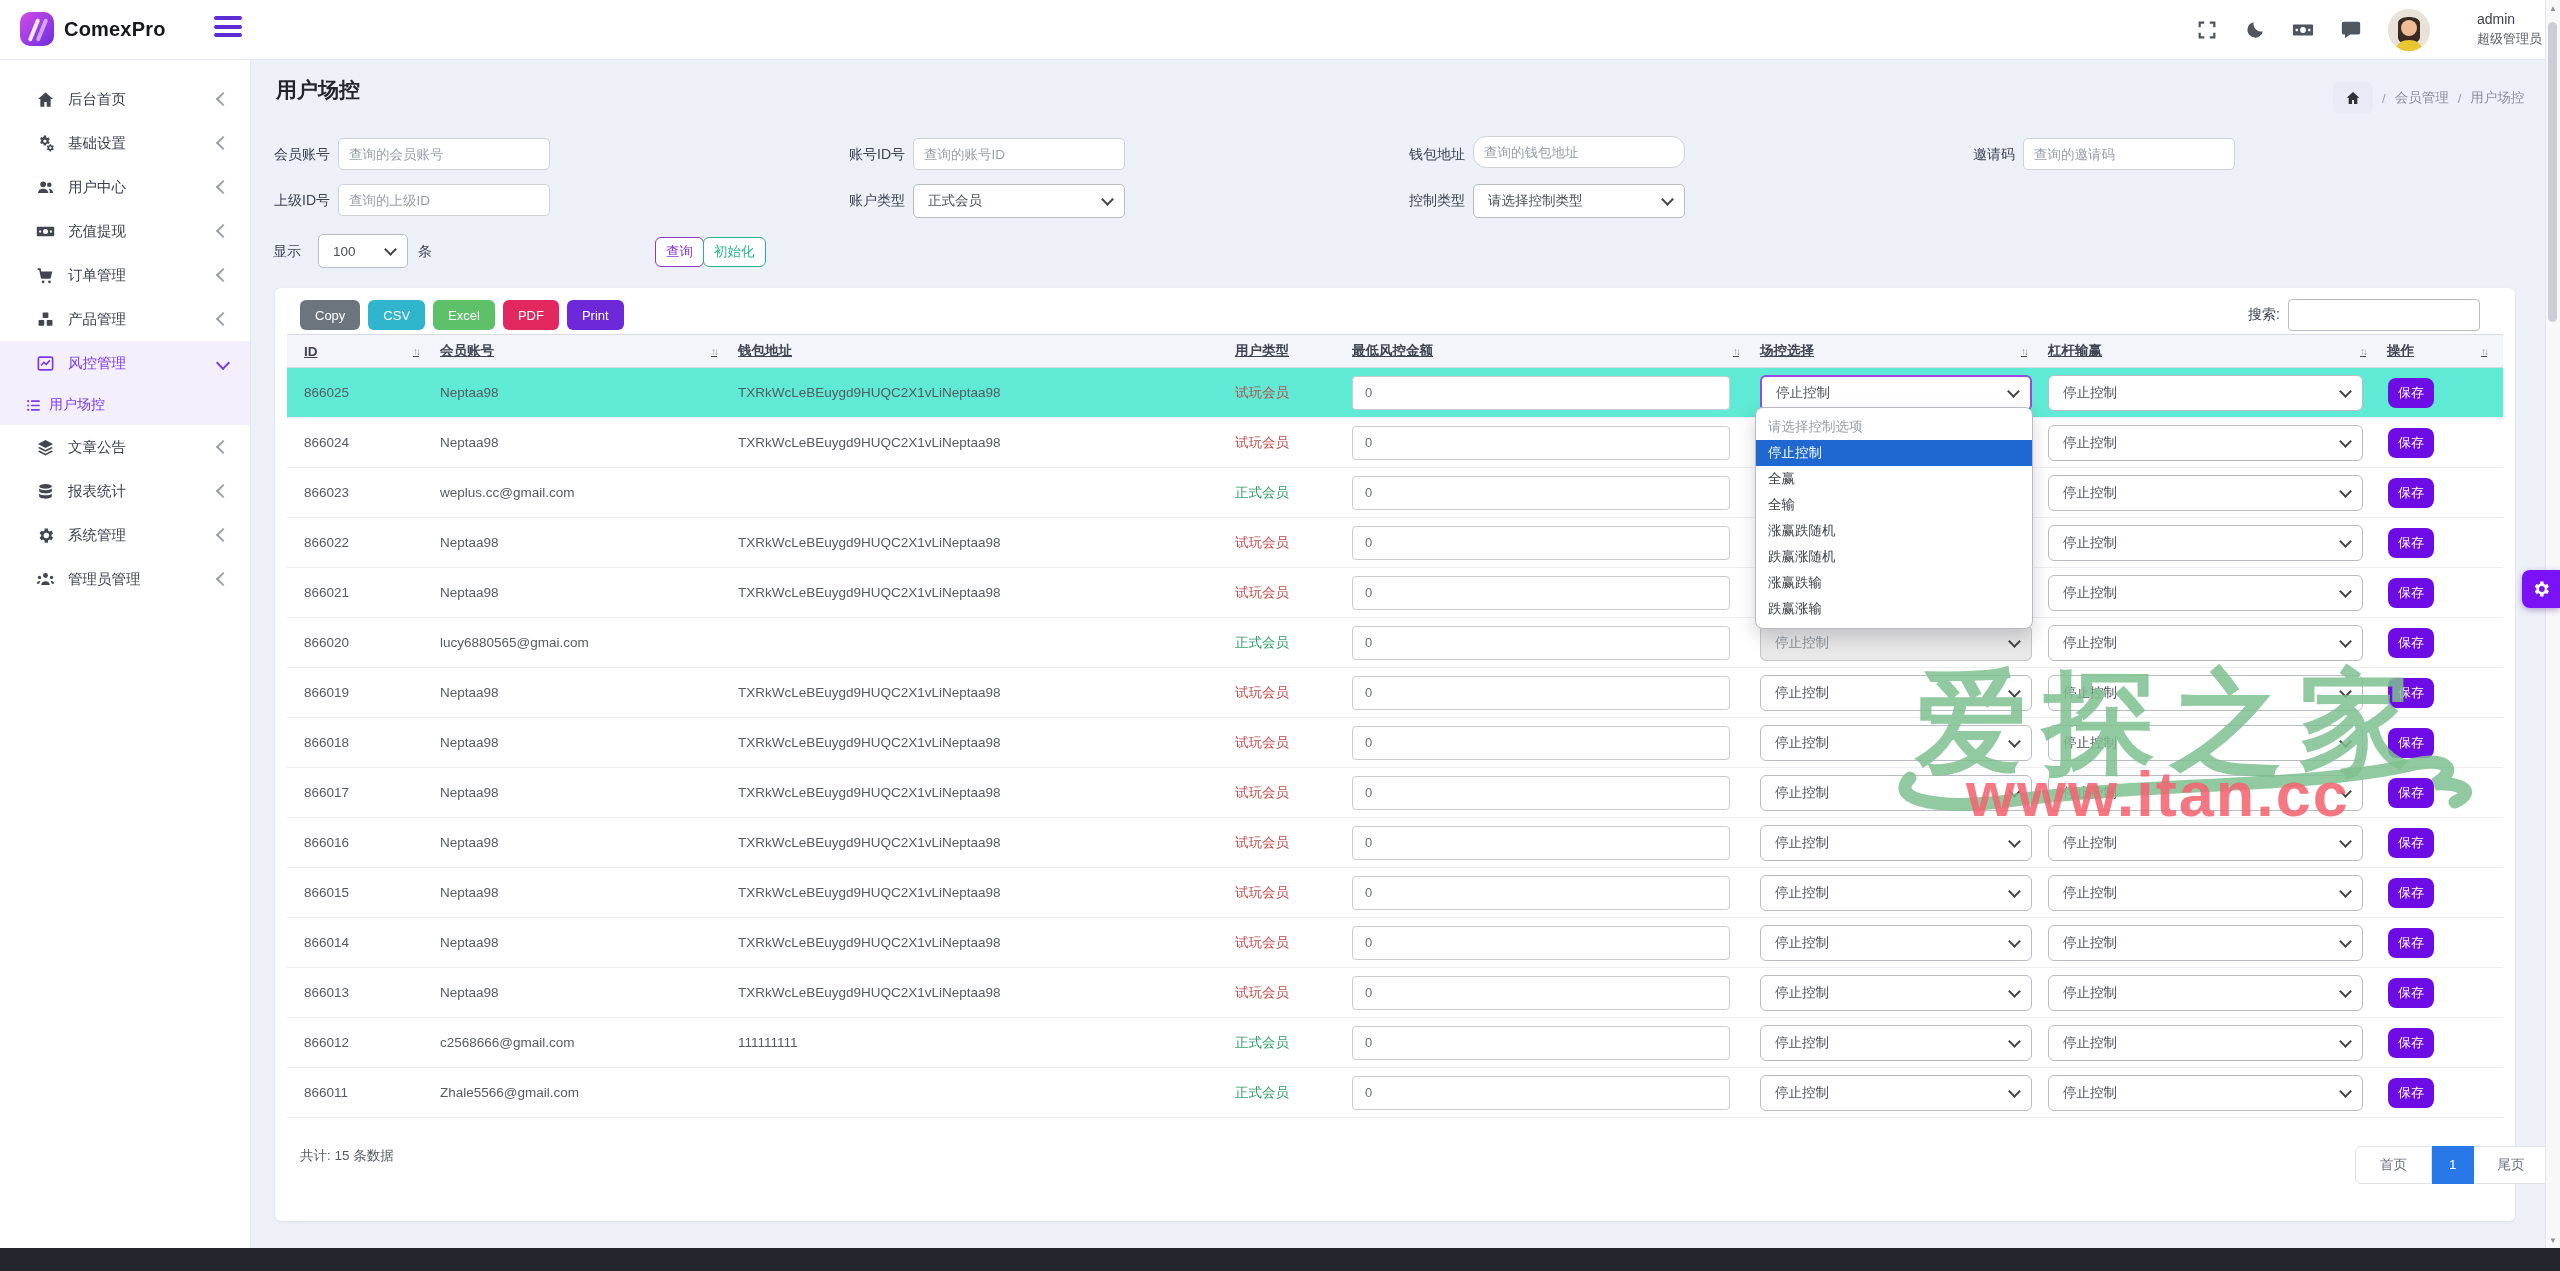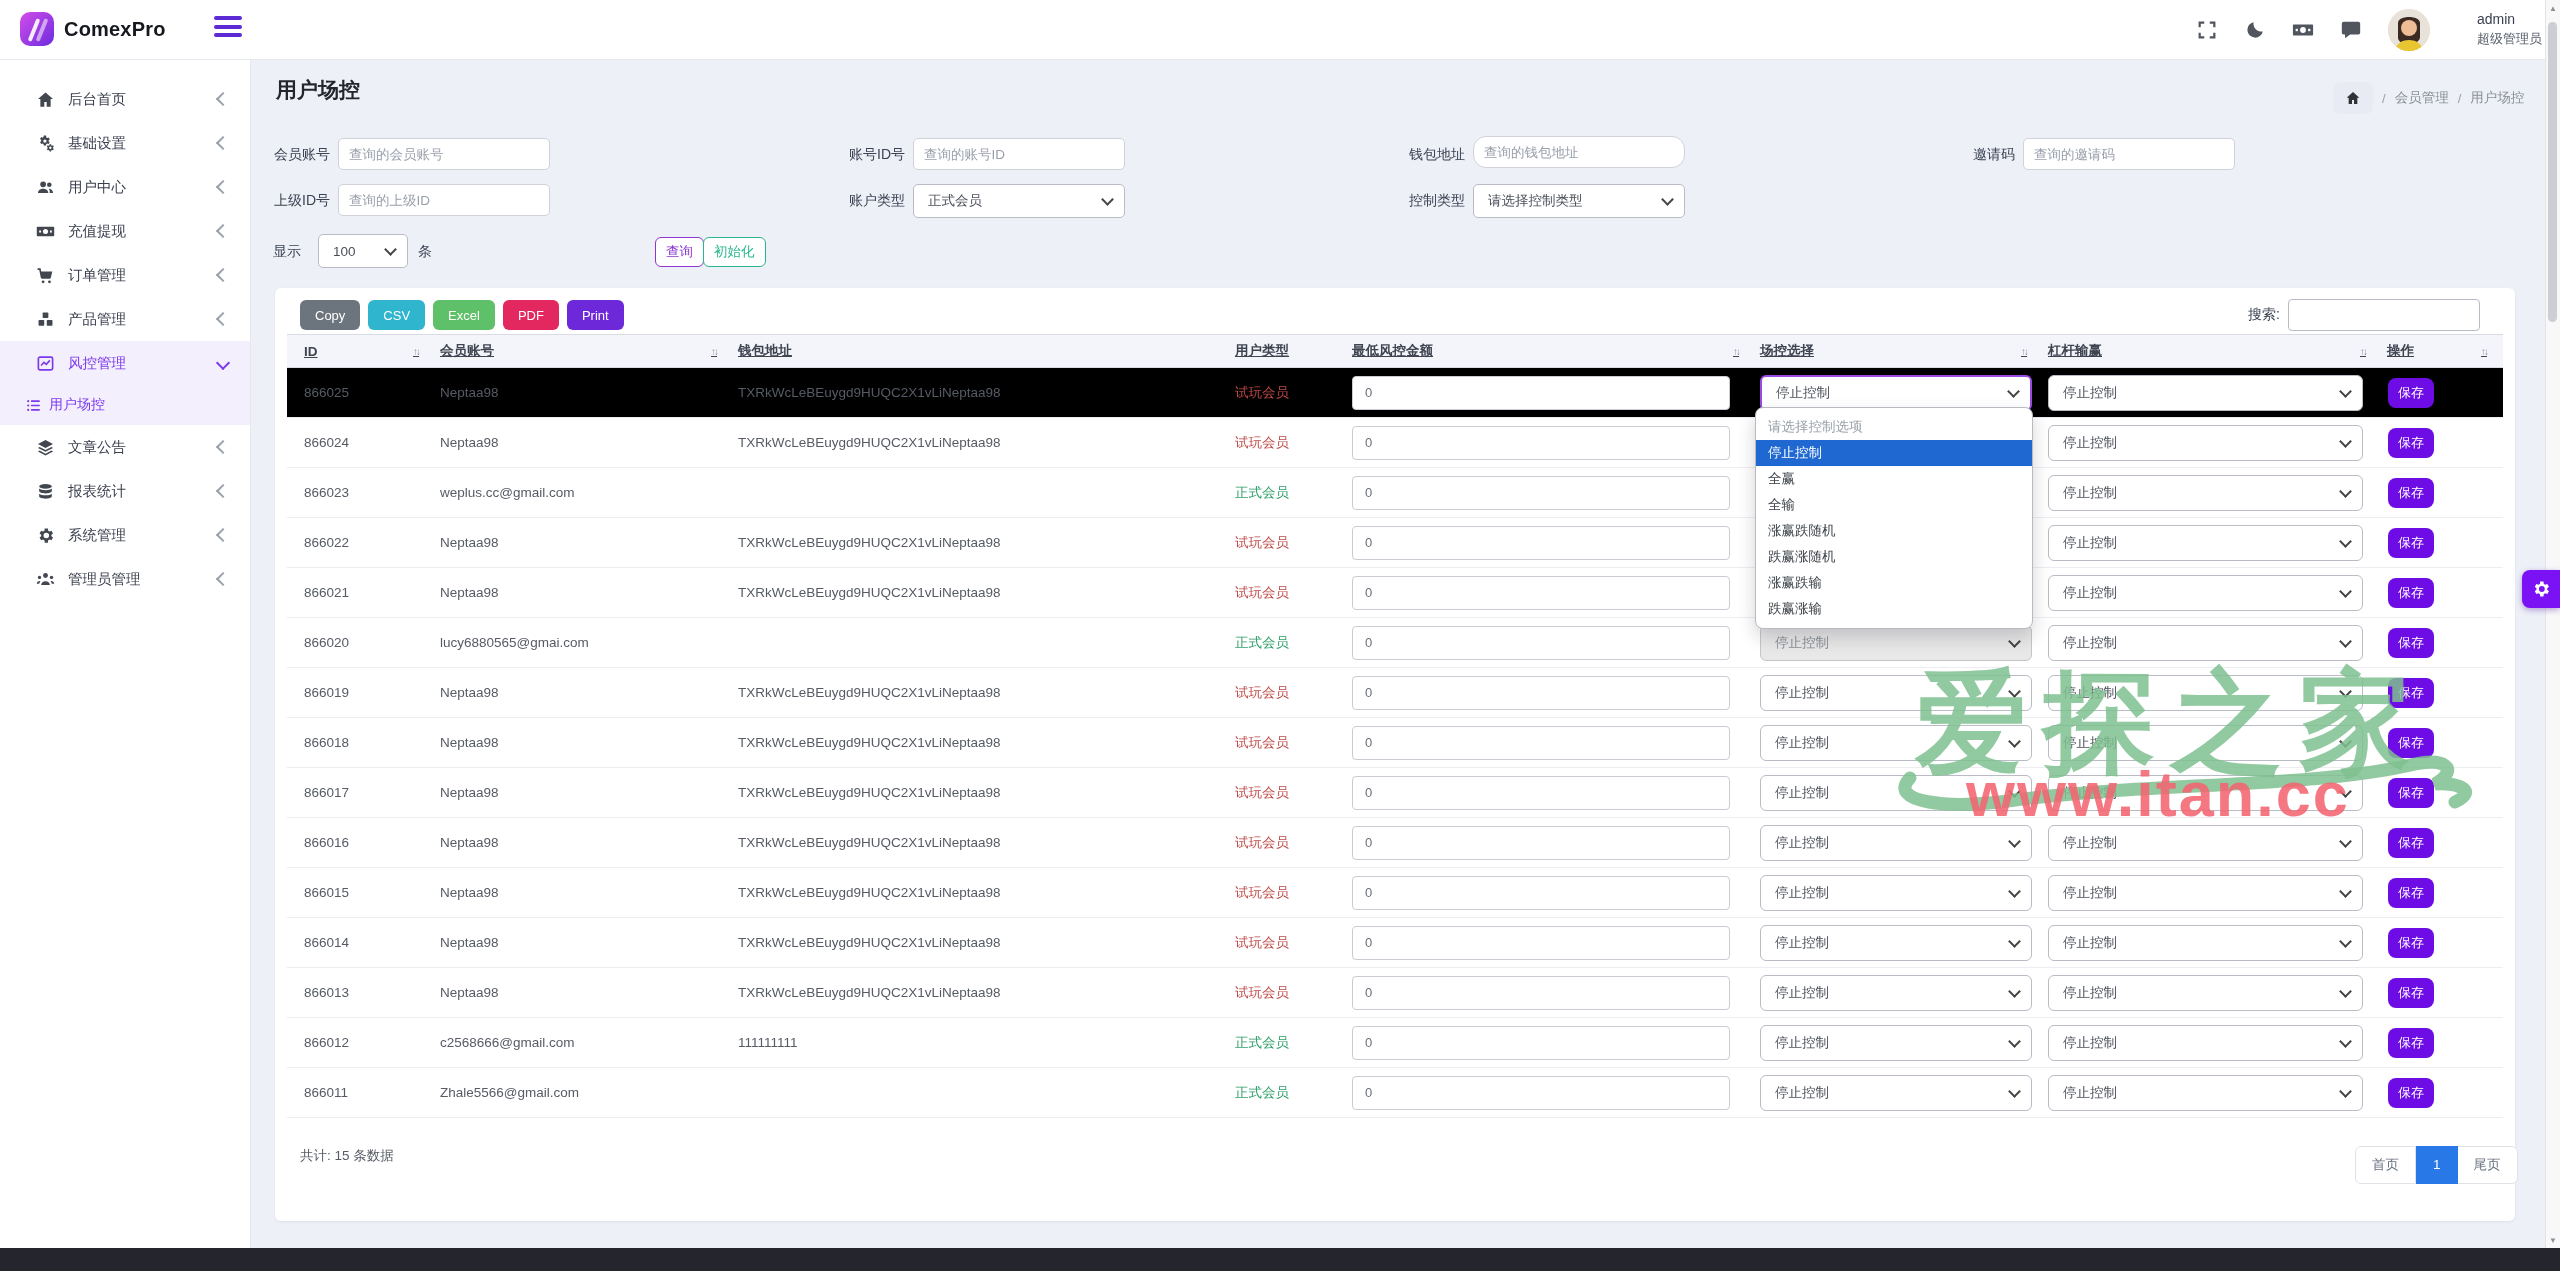--- a/index.html
+++ b/index.html
@@ -70,41 +70,41 @@
   .search-label{font-size:14px;color:#3b4352;}
   .search-input{width:192px;height:32px;border:1px solid #b9bcc4;border-radius:4px;box-sizing:border-box;padding:0 8px;font-size:13.5px;}
 
   .tablewrap{position:absolute;left:287px;top:334px;width:2216px;z-index:2;}
   .thead{height:34px;background:#f4f5fa;border-top:1px solid #d9dbe3;border-bottom:1px solid #d9dbe3;display:flex;align-items:center;padding-left:12px;box-sizing:border-box;}
   .th{display:flex;align-items:center;font-size:13.5px;color:#3f4451;font-weight:600;padding-left:5px;box-sizing:border-box;cursor:pointer;text-decoration:underline;}
   .sort-ic{margin-left:auto;margin-right:16px;font-size:10px;color:#8a8f98;letter-spacing:-2px;}
   .c0{width:136px;}.c1{width:298px;}.c2{width:497px;}.c3{width:117px;}
   .c4{width:408px;}.c5{width:288px;}.c6{width:339px;}.c7{flex:1;}
   .trow{height:50px;display:flex;align-items:center;padding-left:12px;border-bottom:1px solid #ececf1;box-sizing:border-box;}
-  .trow.sel-row{background:#000000;}
+  .trow.sel-row{background:#5eead4;}
   .cell{font-size:13.5px;color:#565b64;padding-left:5px;box-sizing:border-box;display:flex;align-items:center;}
   .type-trial{color:#bd4a47;}
   .type-formal{color:#2f9e68;}
   .amount-input{width:378px;height:34px;border:1px solid #c9ccd3;border-radius:4px;box-sizing:border-box;padding:0 12px;font-size:13px;color:#6a6f78;background:#fff;}
   .control-sel,.leverage-sel{width:272px;height:36px;border-radius:6px;}
   .leverage-sel{width:315px;}
   .control-sel.focus{border:2px solid #9a4ae2;}
   .control-sel.disabled{background:#e8e8e8;color:#8a8f96;border-color:#c5c5c5;}
   .save-btn{width:46px;height:30px;border:none;border-radius:8px;background:#6e0ce6;color:#fff;font-size:13px;cursor:pointer;margin-left:1px;}
 
   
   .dropdown{position:absolute;left:1755px;top:407px;width:276px;background:#fff;border:1px solid #b9b9c2;border-radius:8px;box-shadow:0 8px 18px rgba(20,20,40,.18);padding:6px 0;z-index:25;overflow:hidden;}
   .dd-opt{height:26px;line-height:26px;font-size:13.5px;color:#3d4349;padding-left:12px;cursor:pointer;}
   .dd-opt.placeholder{color:#9aa0a8;}
   .dd-opt.active{background:#1f68d2;color:#fff;}
 
   
   .summary{position:absolute;left:300px;top:1147px;font-size:13.5px;color:#565b64;z-index:2;}
   .pager{position:absolute;left:2355px;top:1146px;display:flex;z-index:2;}
-  .pg{height:36px;line-height:36px;padding:0 16px;border:1px solid #dfe3e8;background:#fff;color:#6b7280;font-size:13.5px;cursor:pointer;}
+  .pg{height:36px;line-height:36px;padding:0 24px;border:1px solid #dfe3e8;background:#fff;color:#6b7280;font-size:13.5px;cursor:pointer;}
   .pg.first{border-radius:6px 0 0 6px;}
   .pg.last{border-radius:0 6px 6px 0;border-left:none;}
   .pg.active{background:#2878e8;border-color:#2878e8;color:#fff;padding:0 16px;}
 
   
   .watermark{position:absolute;z-index:30;pointer-events:none;}
   .wm-line1{position:absolute;left:1915px;top:648px;font-size:112px;font-weight:700;letter-spacing:16px;color:rgba(126,192,143,.85);white-space:nowrap;}
   .wm-swoosh{position:absolute;left:1895px;top:740px;}
   .wm-line2{position:absolute;left:1966px;top:758px;font-size:63px;font-weight:800;letter-spacing:2px;color:rgba(242,100,111,.88);white-space:nowrap;}
 

